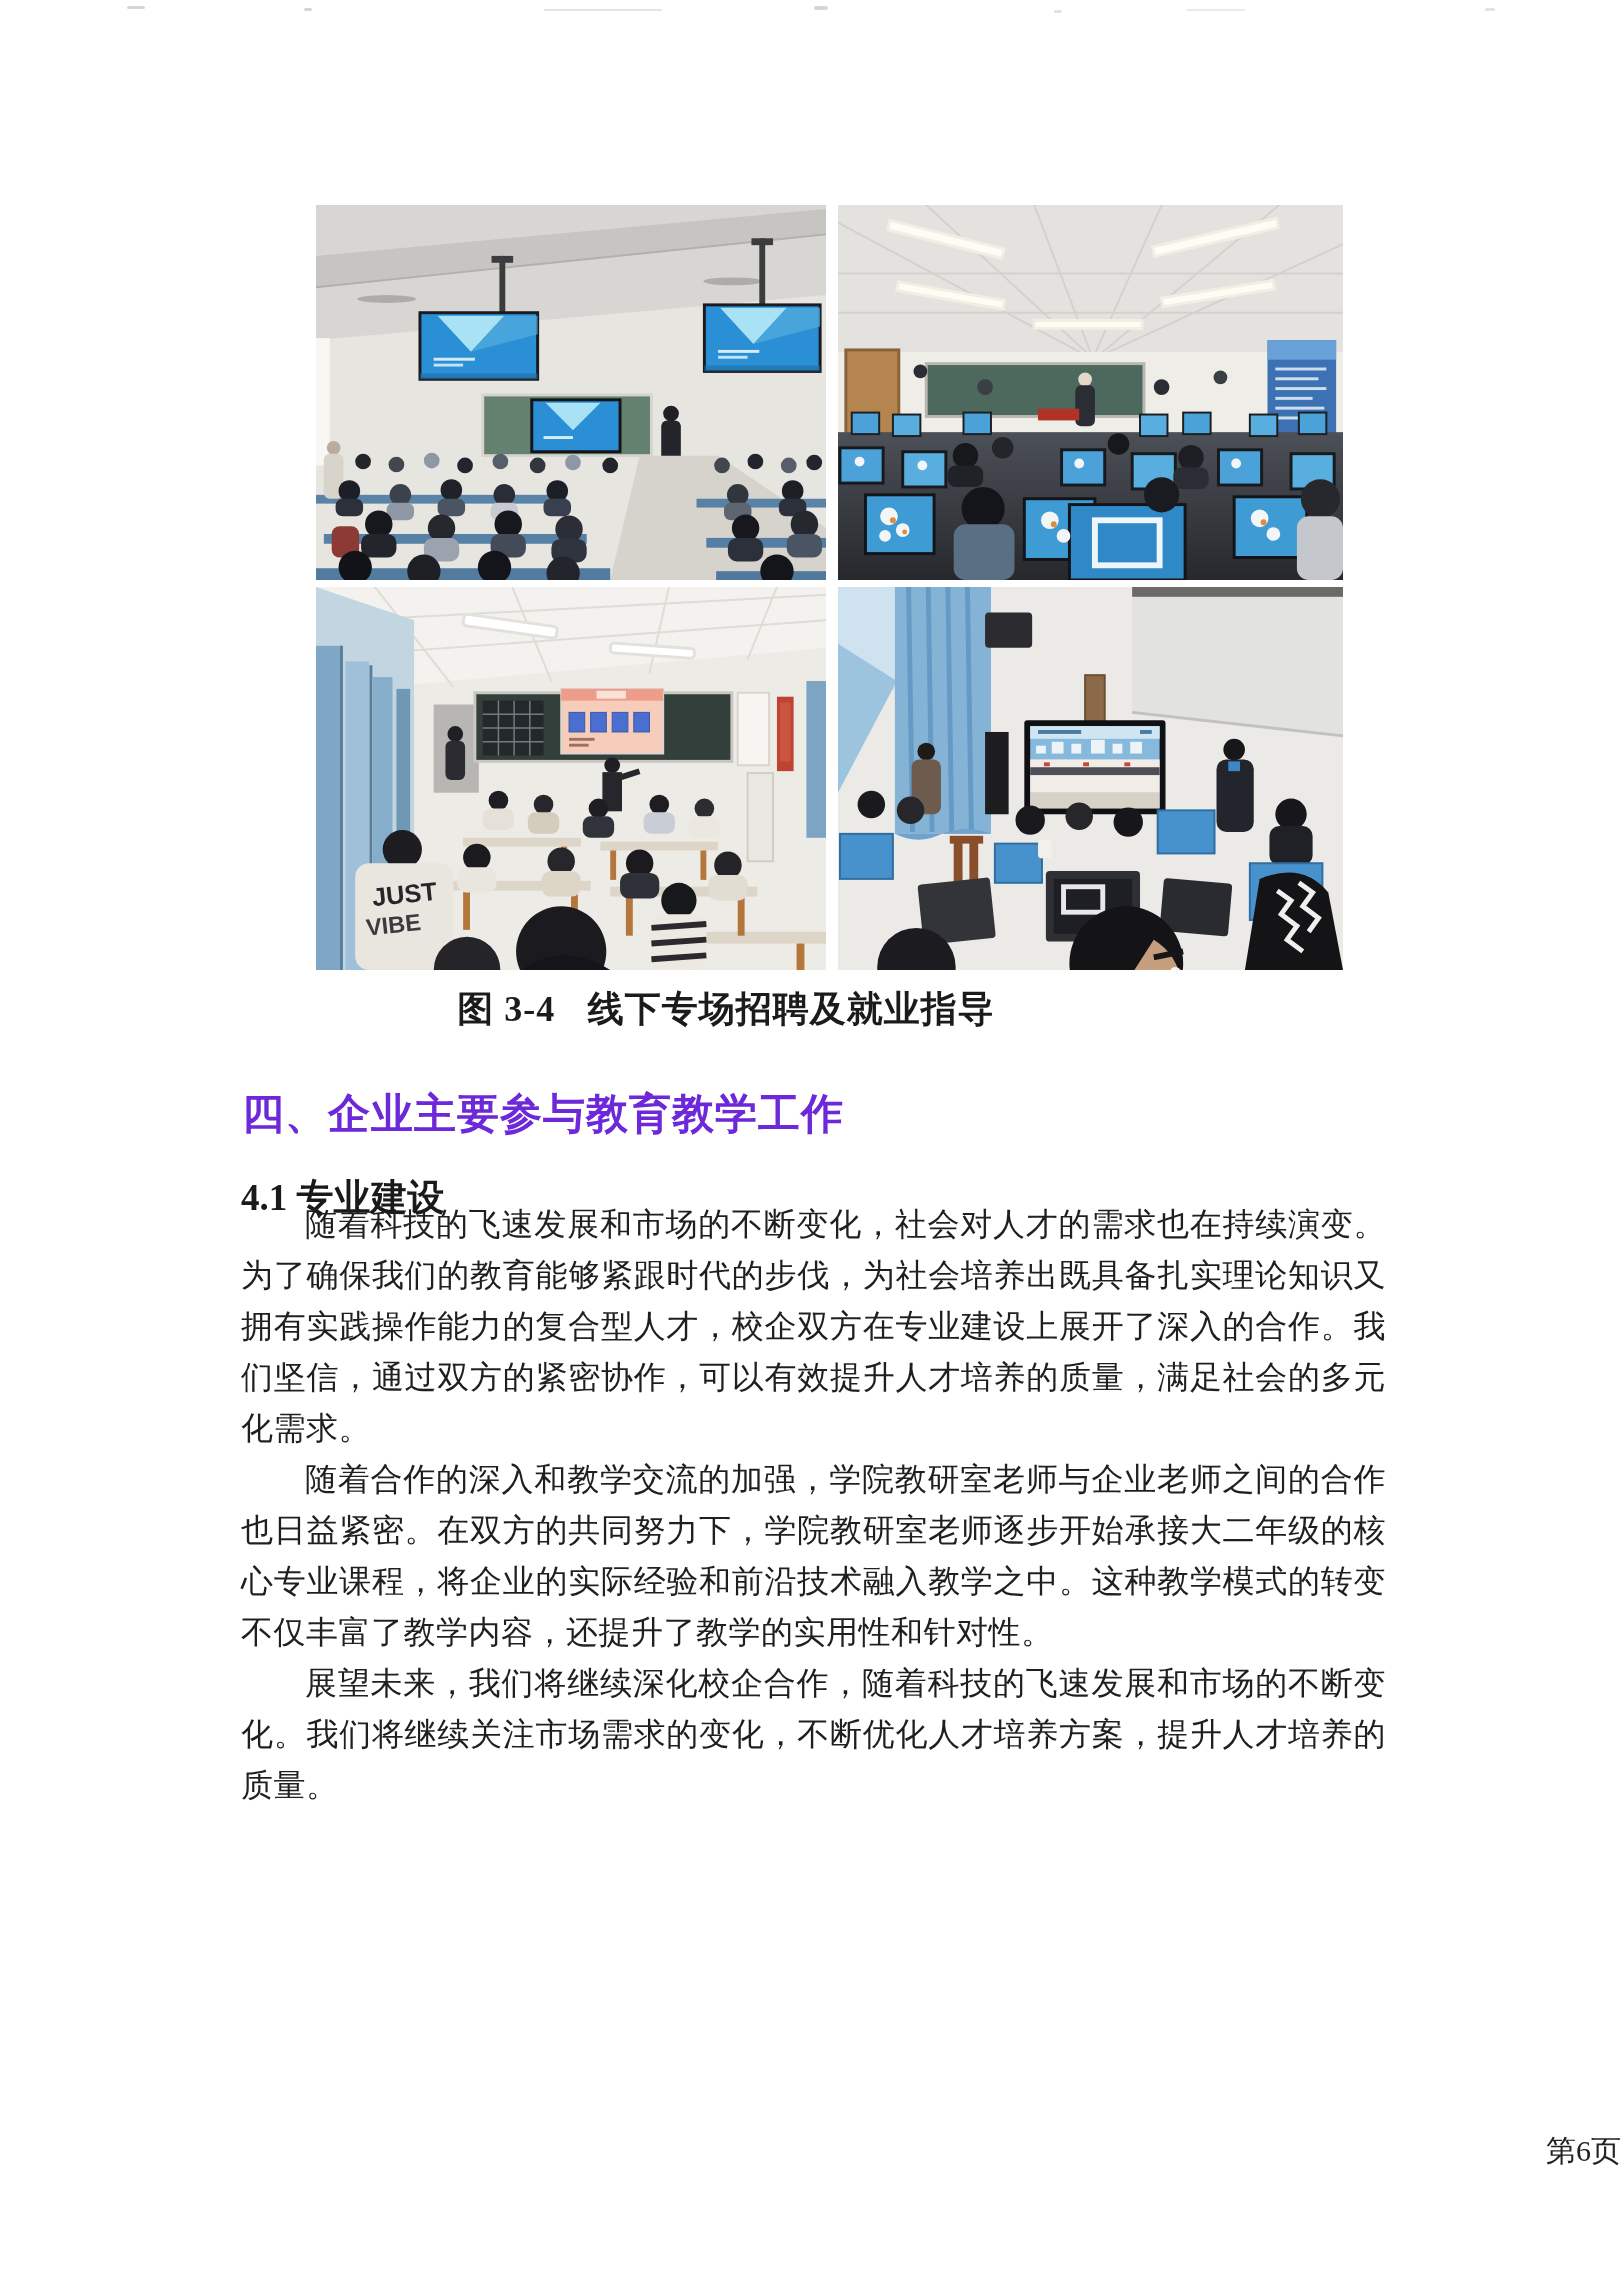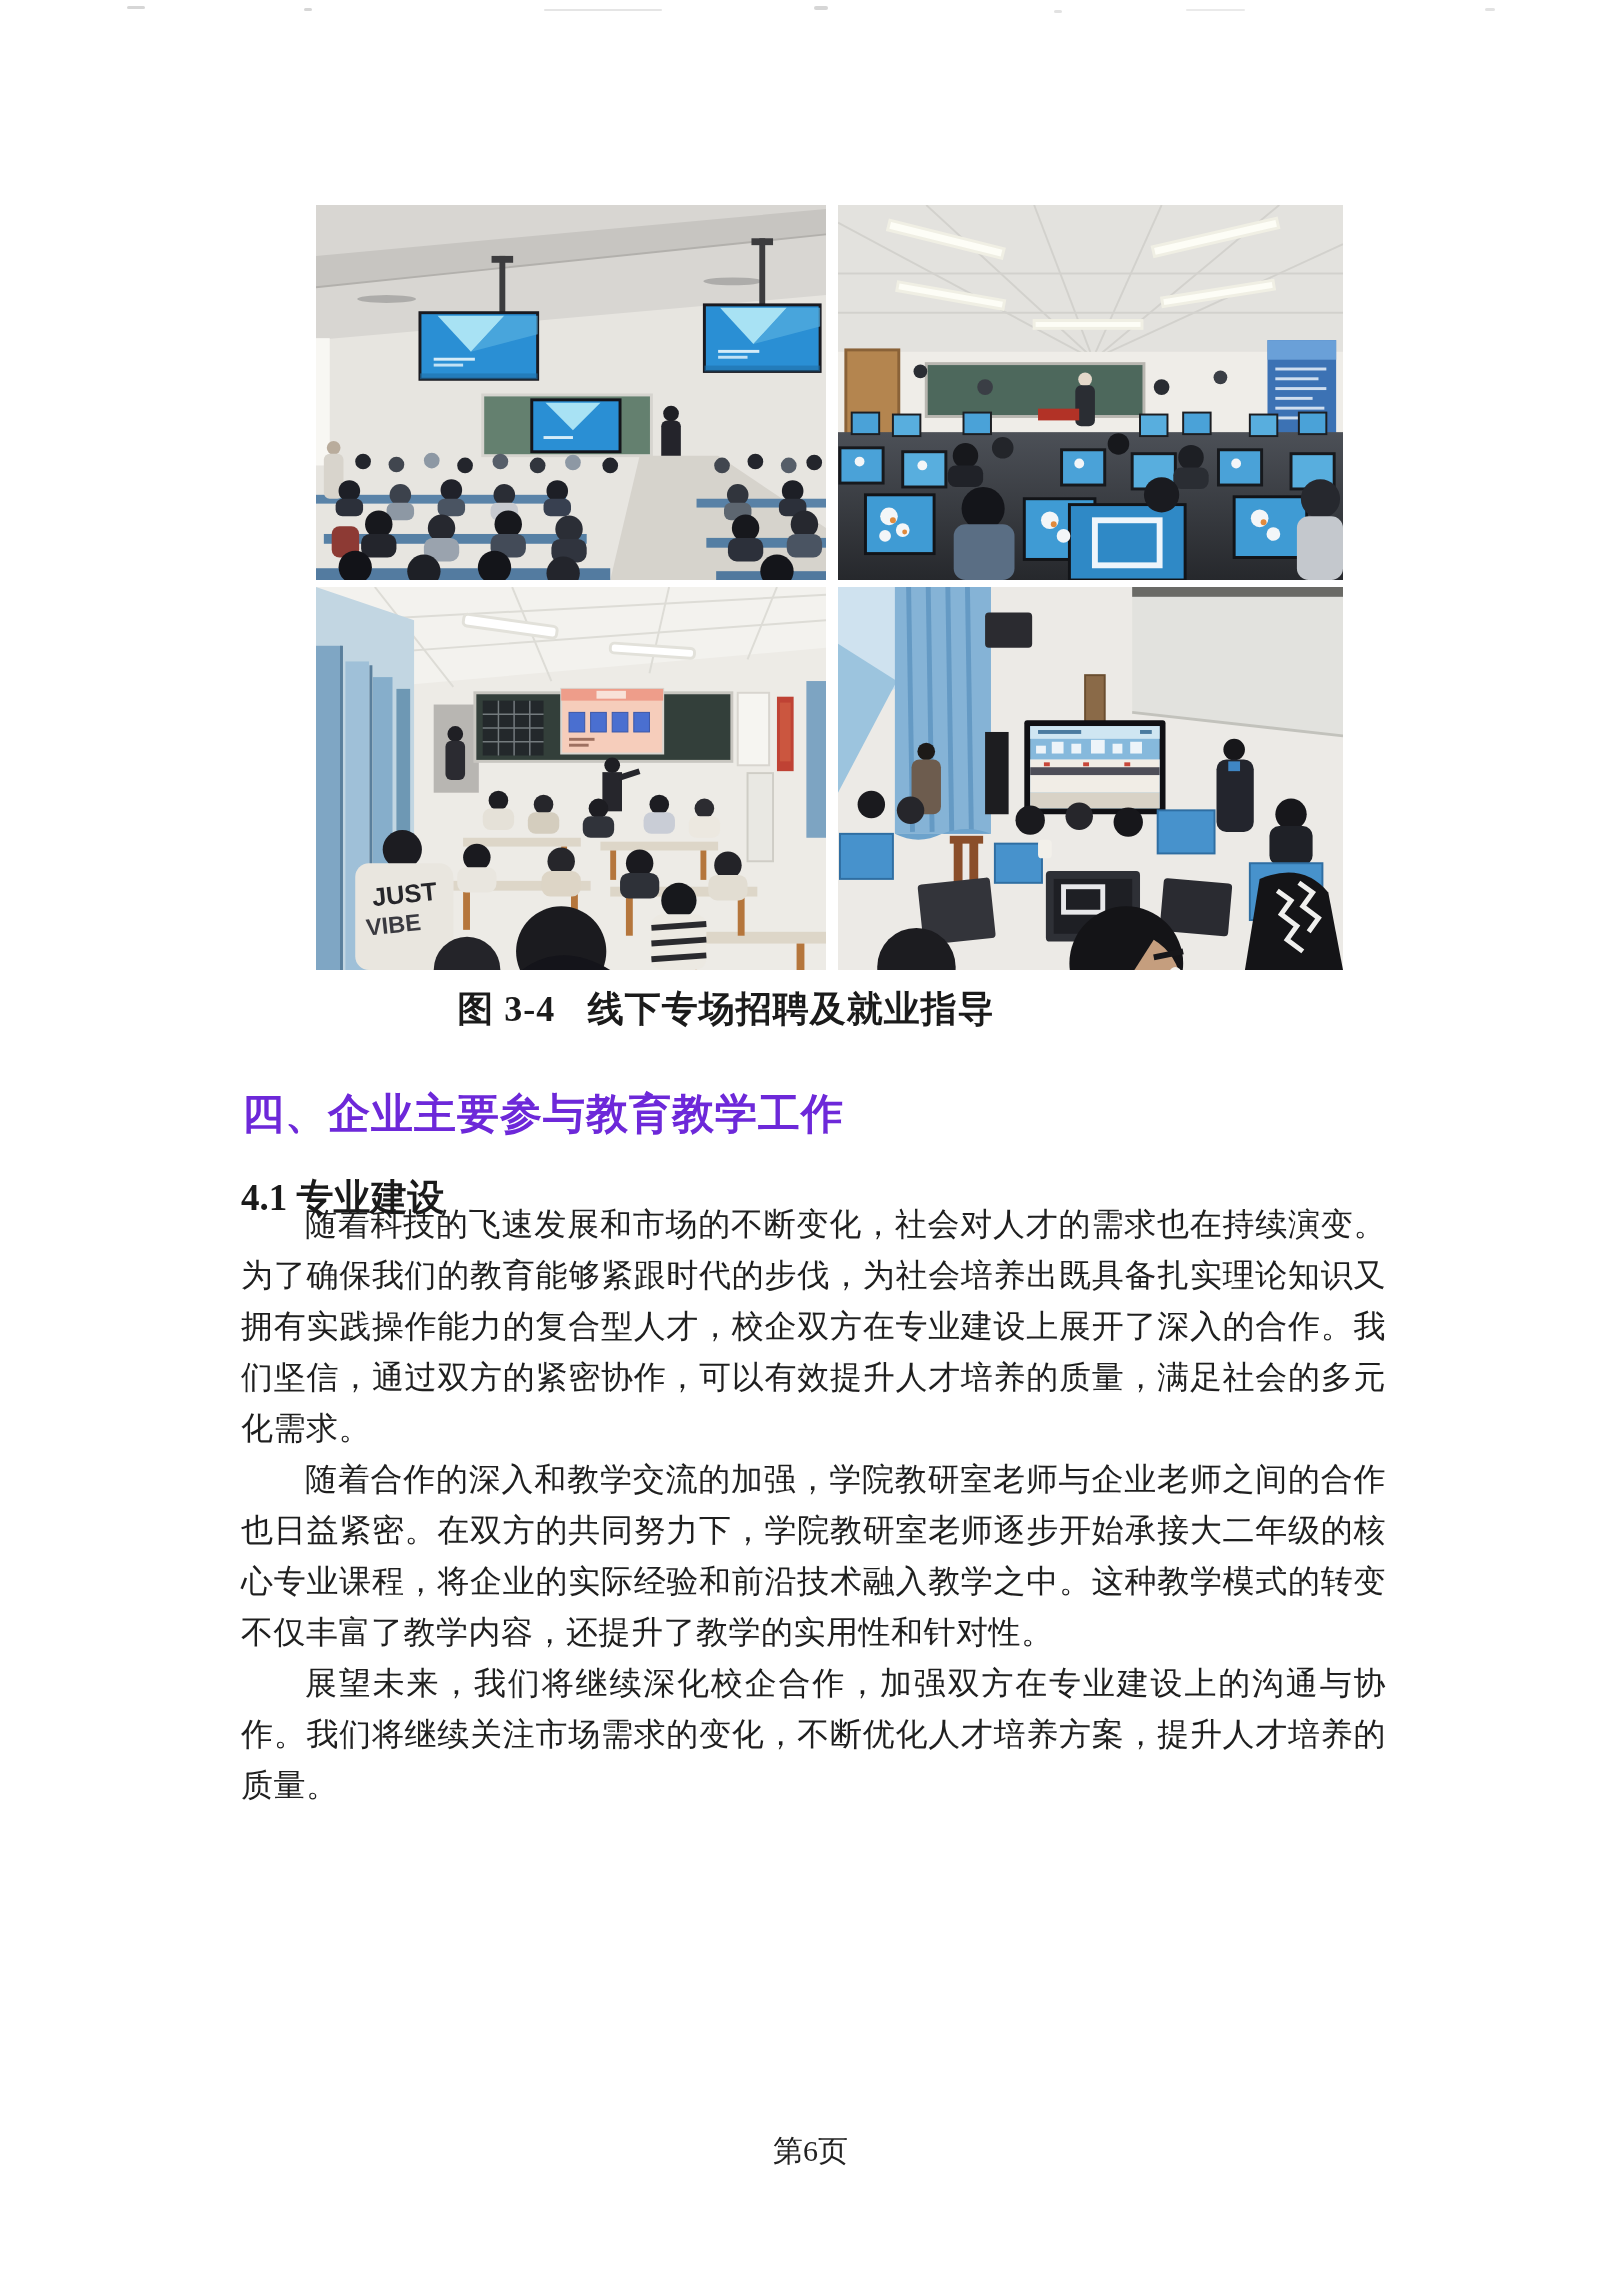--- a/index.html
+++ b/index.html
@@ -38,21 +38,21 @@
     font-size:37px;font-weight:bold;line-height:51px;color:#1a1a1a;
   }
   .body-text{
     position:absolute;left:241px;top:1199px;width:1145px;
     font-size:32px;line-height:51px;letter-spacing:0.5px;
     text-align:justify;
   }
   .body-text p{margin:0;text-indent:2em;}
   .page-footer{
     position:absolute;left:0;top:2131px;width:1621px;
-    text-align:center;font-size:30px;color:#222;
+    text-align:right;font-size:30px;color:#222;
   }
 </style>
 </head>
 <body>
 
 <div class="page">
 
   <div class="speck" style="left:127px;top:5.9px;width:17.6px;height:2.9px;"></div>
   <div class="speck" style="left:304px;top:7.8px;width:7.8px;height:2.9px;"></div>
   <div class="speck" style="left:544px;top:8.8px;width:118px;height:2px;opacity:.22;"></div>
@@ -522,19 +522,19 @@
     <span>图 3-4</span><span class="cap-text">线下专场招聘及就业指导</span>
   </div>
 
   <h2 class="sec-heading">四、企业主要参与教育教学工作</h2>
 
   <h3 class="sub-heading">4.1 专业建设</h3>
 
   <div class="body-text">
     <p>随着科技的飞速发展和市场的不断变化，社会对人才的需求也在持续演变。为了确保我们的教育能够紧跟时代的步伐，为社会培养出既具备扎实理论知识又拥有实践操作能力的复合型人才，校企双方在专业建设上展开了深入的合作。我们坚信，通过双方的紧密协作，可以有效提升人才培养的质量，满足社会的多元化需求。</p>
     <p>随着合作的深入和教学交流的加强，学院教研室老师与企业老师之间的合作也日益紧密。在双方的共同努力下，学院教研室老师逐步开始承接大二年级的核心专业课程，将企业的实际经验和前沿技术融入教学之中。这种教学模式的转变不仅丰富了教学内容，还提升了教学的实用性和针对性。</p>
-    <p>展望未来，我们将继续深化校企合作，加强双方在专业建设上的沟通与协作。我们将继续关注市场需求的变化，不断优化人才培养方案，提升人才培养的质量。</p>
+    <p>展望未来，我们将继续深化校企合作，随着科技的飞速发展和市场的不断变化。我们将继续关注市场需求的变化，不断优化人才培养方案，提升人才培养的质量。</p>
   </div>
 
   <div class="page-footer">第6页</div>
 
 </div>
 
 
 </body></html>

